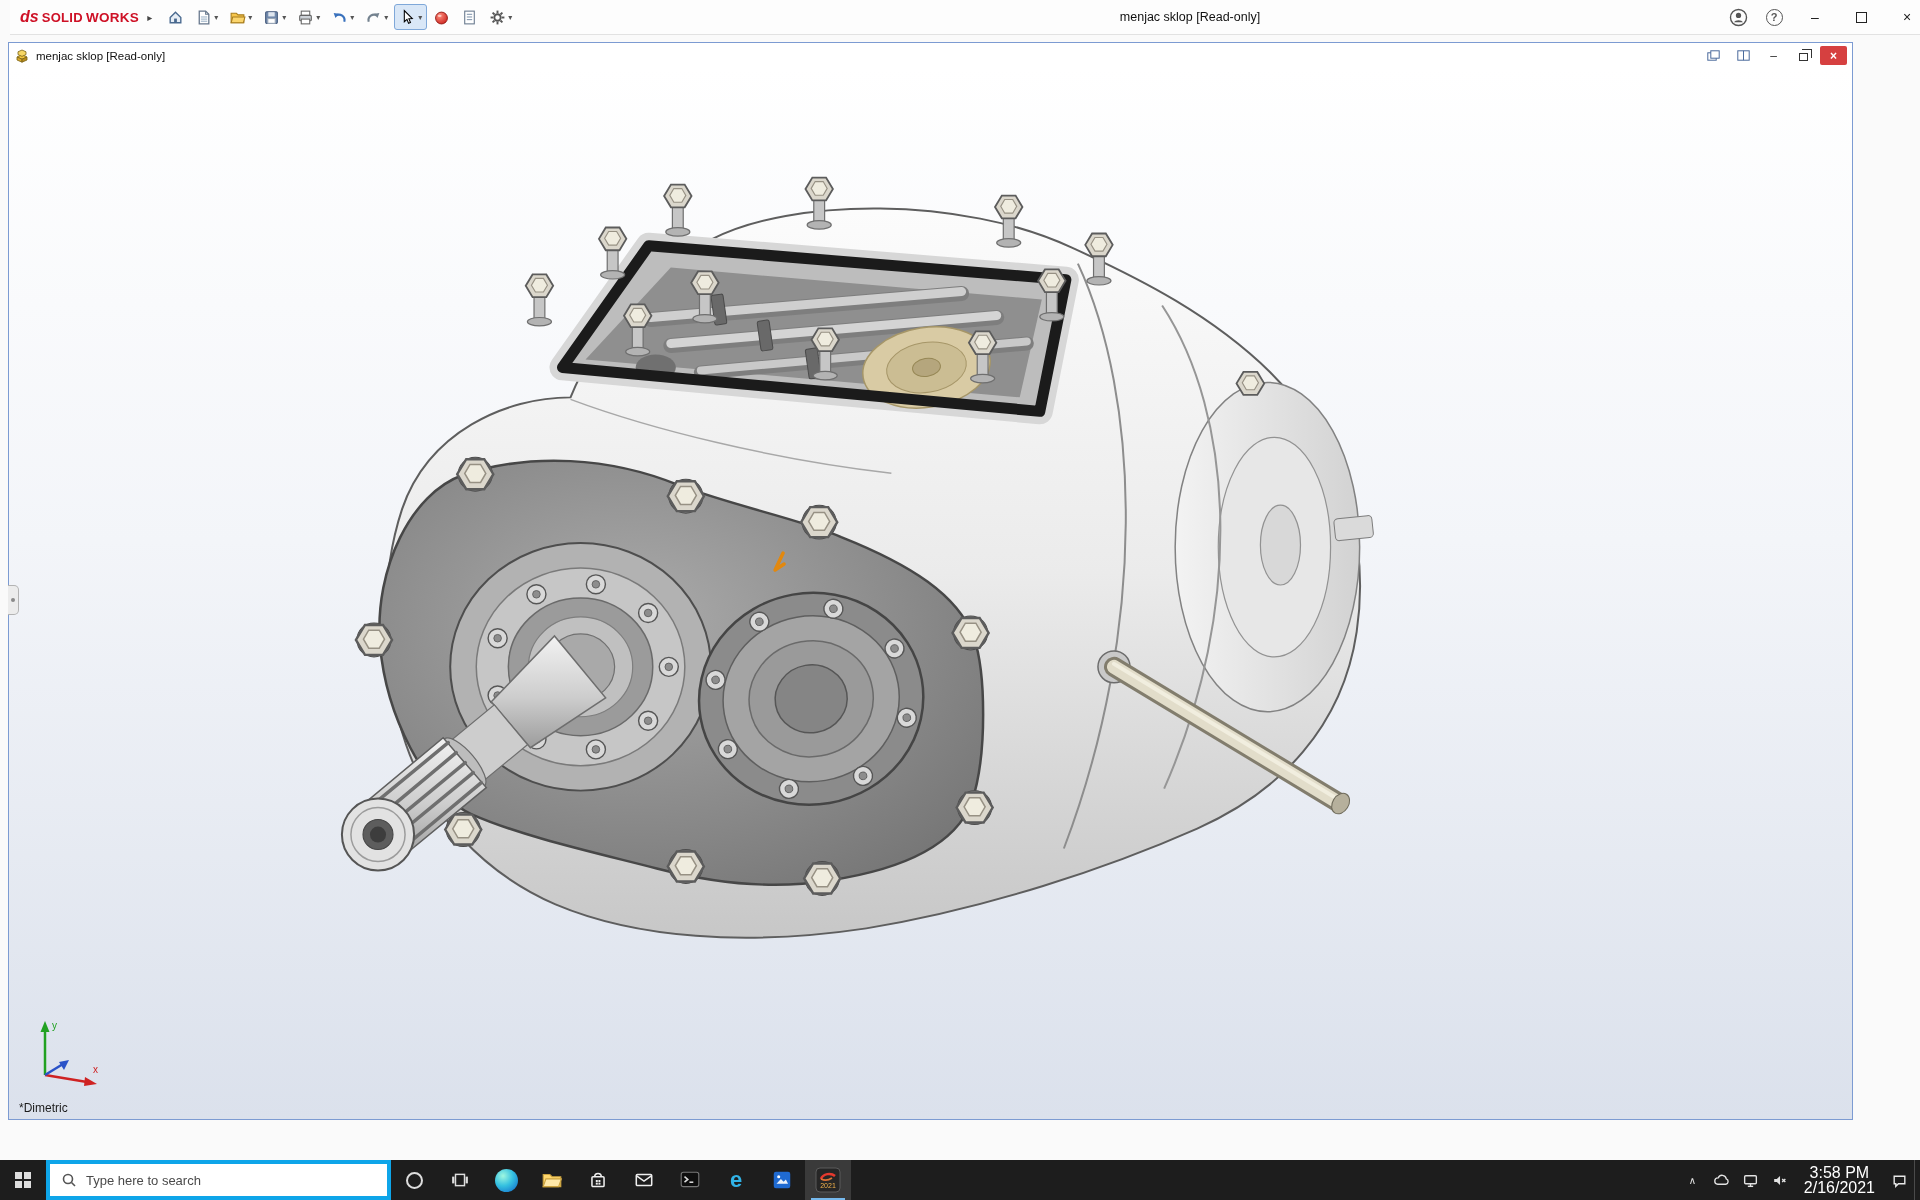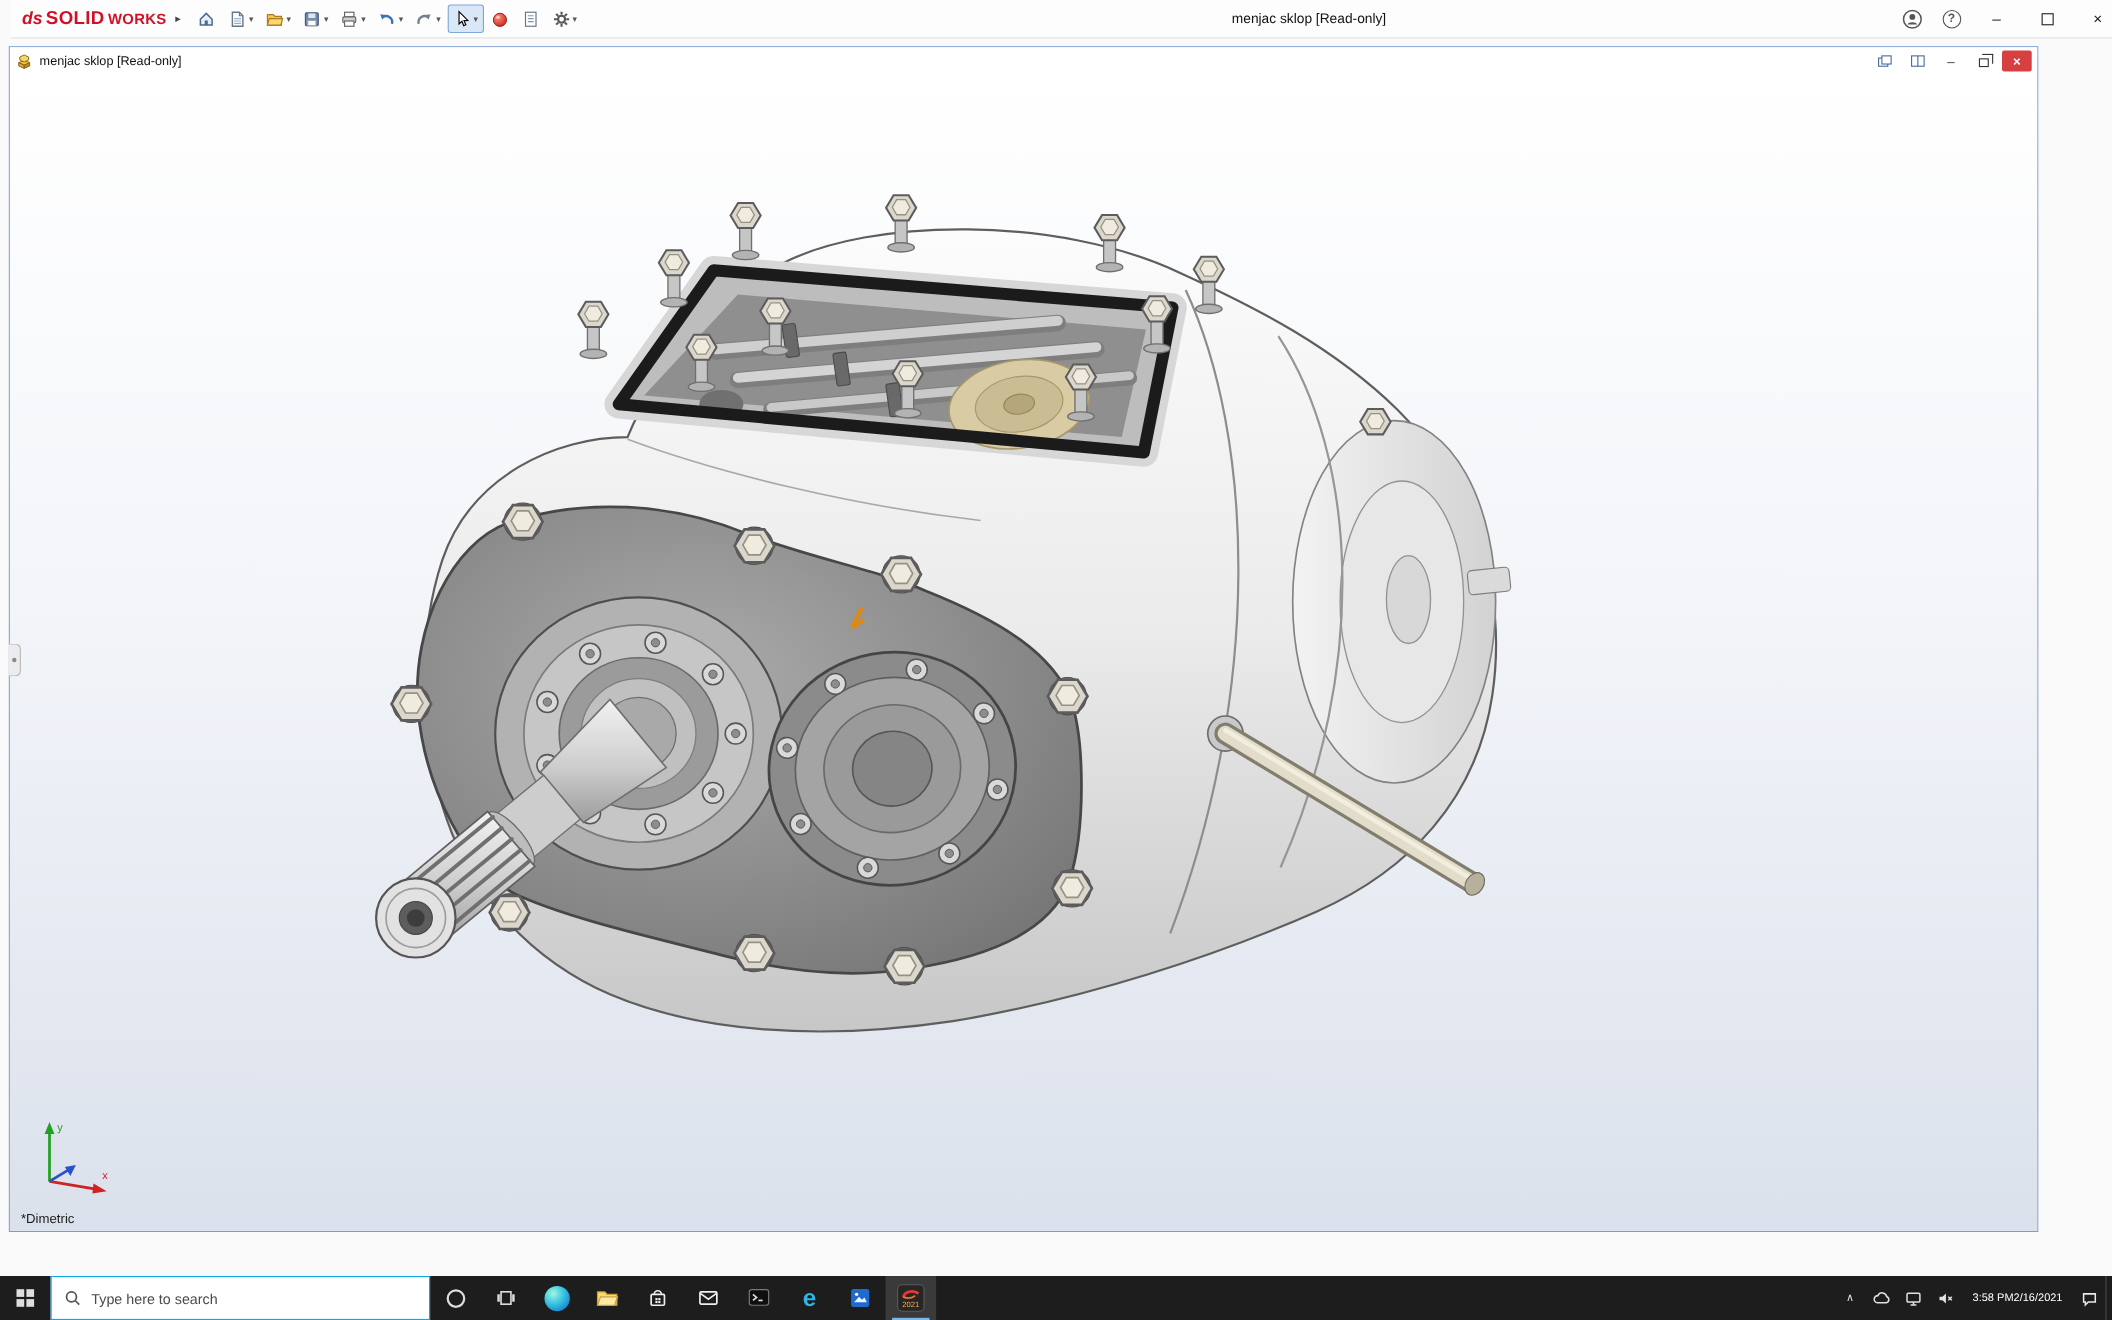--- a/index.html
+++ b/index.html
@@ -3,21 +3,21 @@
 <meta charset="utf-8">
 <style>
   *{margin:0;padding:0;box-sizing:border-box}
   body{font-family:"Liberation Sans",sans-serif;background:#333}
   .screen{position:relative;width:1920px;height:1200px;background:#fafafa;overflow:hidden}
 
   
   .titlebar{position:absolute;top:0;left:10px;width:100%;height:35px;background:#fdfdfd;border-bottom:1px solid #e2e2e2;display:flex;align-items:center;z-index:6}
   .brand{display:flex;align-items:baseline;margin-left:10px;gap:3px}
   .brand-mark{color:#ce1126;font-weight:bold;font-style:italic;font-size:16px}
-  .brand-solid{color:#ce1126;font-weight:bold;font-size:17px;letter-spacing:.3px}
+  .brand-solid{color:#ce1126;font-weight:bold;font-size:13px;letter-spacing:.3px}
   .brand-works{color:#ce1126;font-weight:bold;font-size:13.5px;letter-spacing:.3px}
   .menu-arrow{color:#444;font-size:10px;margin:0 10px 0 8px}
   .qat{display:flex;align-items:center;gap:1px}
   .tbtn{display:flex;align-items:center;height:26px;padding:0 4px;border:1px solid transparent;border-radius:3px}
   .tbtn.active{background:#d9e7f7;border-color:#7fa8d9}
   .chev{font-size:8px;color:#555;margin-left:2px}
   .app-title{position:absolute;left:1180px;transform:translateX(-50%);font-size:12.5px;color:#111;white-space:nowrap}
   .win-right{margin-left:auto;display:flex;align-items:center;height:100%}
   .circle-btn{width:36px;height:100%;display:flex;align-items:center;justify-content:center}
   .help-glyph{width:17px;height:17px;border:1.5px solid #555;border-radius:50%;display:flex;align-items:center;justify-content:center;font-size:11px;color:#555;font-weight:bold}
@@ -38,30 +38,30 @@
   .orient{position:absolute;left:10px;bottom:4px;font-size:12px;font-weight:normal;color:#1c1c1c}
   .triad{position:absolute;left:20px;bottom:24px}
   .panel-tab{position:absolute;left:8px;top:585px;width:11px;height:30px;background:#ececec;border:1px solid #b3b3b3;border-left:none;border-radius:0 5px 5px 0;display:flex;align-items:center;justify-content:center;z-index:4}
   .panel-tab i{width:4px;height:4px;border-radius:50%;background:#8a8a8a}
 
   
   .taskbar{position:absolute;left:0;bottom:0;width:100%;height:40px;background:#1d1d1d;display:flex;align-items:stretch;z-index:10}
   .tb-start{width:46px;display:flex;align-items:center;justify-content:center}
   .win-logo{display:grid;grid-template-columns:7px 7px;grid-template-rows:7px 7px;gap:1.5px}
   .win-logo i{background:#dedede}
-  .tb-search{width:345px;background:#fff;border:1px solid #0ea5e9;display:flex;align-items:center;gap:9px;padding:0 11px;color:#4a4a4a;font-size:13px}
+  .tb-search{width:345px;background:#fff;border:4px solid #0ea5e9;display:flex;align-items:center;gap:9px;padding:0 11px;color:#4a4a4a;font-size:13px}
   .tb-btn{width:46px;display:flex;align-items:center;justify-content:center;position:relative}
   .tb-btn.active{background:#3a3a3a}
   .tb-btn.active::after{content:"";position:absolute;left:6px;right:6px;bottom:0;height:2px;background:#76b9ed}
   .cortana-ring{width:17px;height:17px;border:2px solid #ddd;border-radius:50%}
   .edge-ball{width:23px;height:23px;border-radius:50%;background:radial-gradient(circle at 35% 30%,#9ff7e0 0%,#35c1e0 45%,#0c62c9 100%)}
   .edge-e{color:#31b3e7;font-size:22px;font-weight:bold;line-height:22px}
   .tray{margin-left:auto;display:flex;align-items:stretch}
   .tray-btn{width:29px;display:flex;align-items:center;justify-content:center;color:#e2e2e2;font-size:10px}
-  .clock{display:flex;flex-direction:row;align-items:center;justify-content:center;color:#fff;font-size:10px;line-height:15px;padding:0 10px}
+  .clock{display:flex;flex-direction:column;align-items:center;justify-content:center;color:#fff;font-size:16px;line-height:15px;padding:0 10px}
   .show-desk{width:6px;border-left:1px solid #4a4a4a}
 </style>
 </head>
 <body>
 
 <div class="screen">
 
   <div class="titlebar">
     <div class="brand">
       <span class="brand-mark">ds</span>

